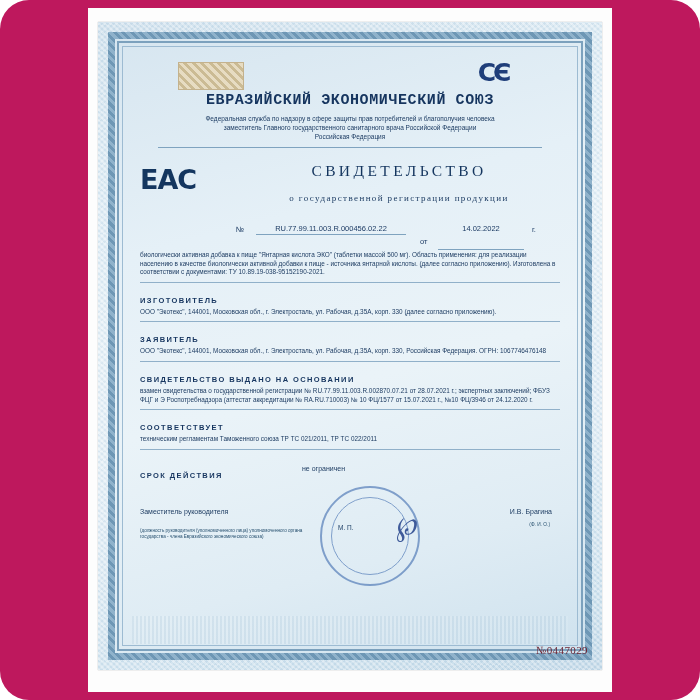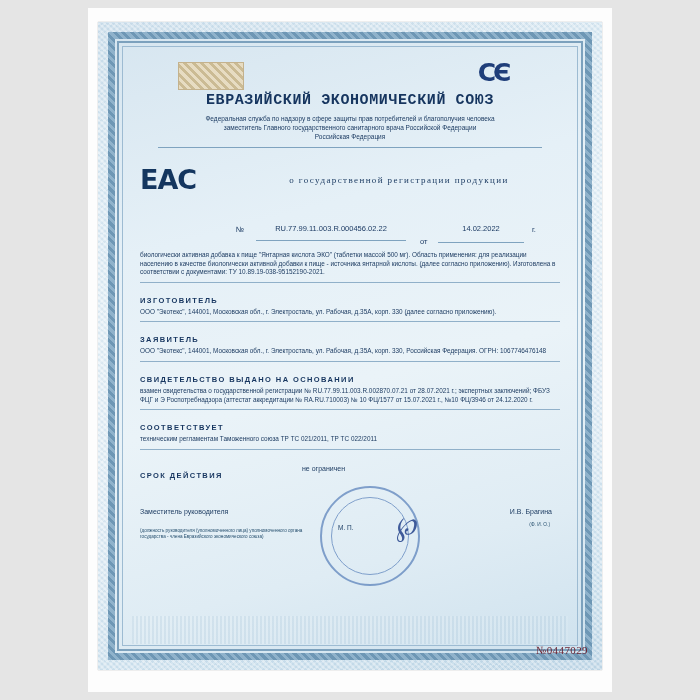--- a/index.html
+++ b/index.html
@@ -9,21 +9,22 @@
     width: 700px;
     height: 700px;
     overflow: hidden;
     font-family: "Liberation Sans", sans-serif;
   }
 
   #page {
     position: relative;
     width: 700px;
     height: 700px;
-    background: #e5e5e5;
+    background: #be185d;
+    border-radius: 29px;
   }
 
   
   .paper-bg {
     position: absolute;
     left: 88px;
     top: 8px;
     width: 524px;
     height: 684px;
     background: #fdfdfd;
@@ -197,28 +198,28 @@
     font-size: 7.5px;
     color: #16355f;
   }
   .num-line .lbl-no { position: absolute; left: 104px; top: 3px; }
   .num-line .num-val {
     position: absolute; left: 124px; top: 2px;
     font-size: 7.5px;
     border-bottom: 1px solid #7fa3bf;
     width: 150px;
     text-align: center;
-    padding-bottom: 7px;
+    padding-bottom: 1px;
   }
   .num-line .lbl-ot { position: absolute; left: 288px; top: 3px; margin-top: 12px; }
   .num-line .date-val {
     position: absolute; left: 306px; top: 2px;
     width: 86px; text-align: center;
     border-bottom: 1px solid #7fa3bf;
-    padding-bottom: 9px;
+    padding-bottom: 16px;
   }
   .num-line .lbl-g { position: absolute; left: 400px; top: 3px; }
 
   
   .section { margin-top: 13px; padding: 0 8px 0 8px; }
   .sec-head {
     font-size: 7.5px;
     letter-spacing: 1.4px;
     font-weight: bold;
     color: #16355f;
@@ -386,20 +387,21 @@
         <div>Федеральная служба по надзору в сфере защиты прав потребителей и благополучия человека</div>
         <div>заместитель Главного государственного санитарного врача Российской Федерации</div>
         <div>Российская Федерация</div>
       </div>
 
       <div class="hr-rule"></div>
 
       <div class="title-row">
         <div class="eac">ЕAC</div>
         <div class="doc-title">
+          <div class="t1">СВИДЕТЕЛЬСТВО</div>
           <div class="t2">о государственной регистрации продукции</div>
         </div>
       </div>
 
       <div class="num-line">
         <span class="lbl-no">№</span>
         <span class="num-val">RU.77.99.11.003.R.000456.02.22</span>
         <span class="lbl-ot">от</span>
         <span class="date-val">14.02.2022</span>
         <span class="lbl-g">г.</span>

